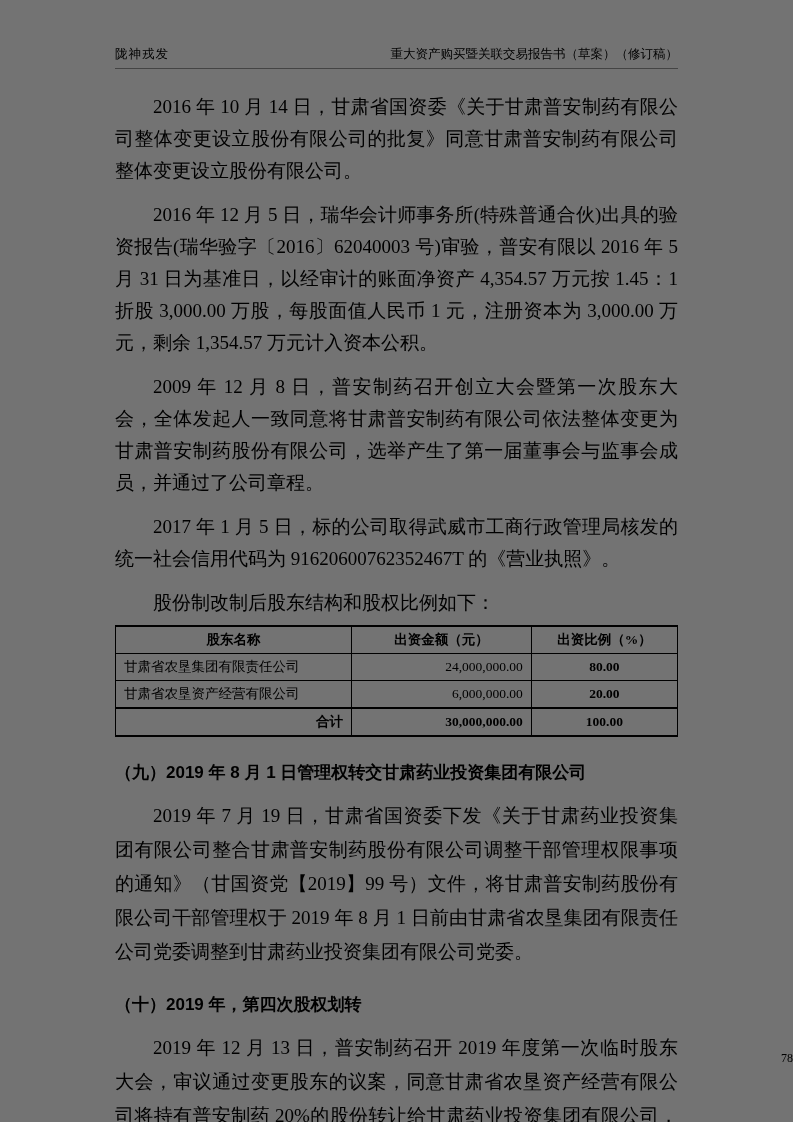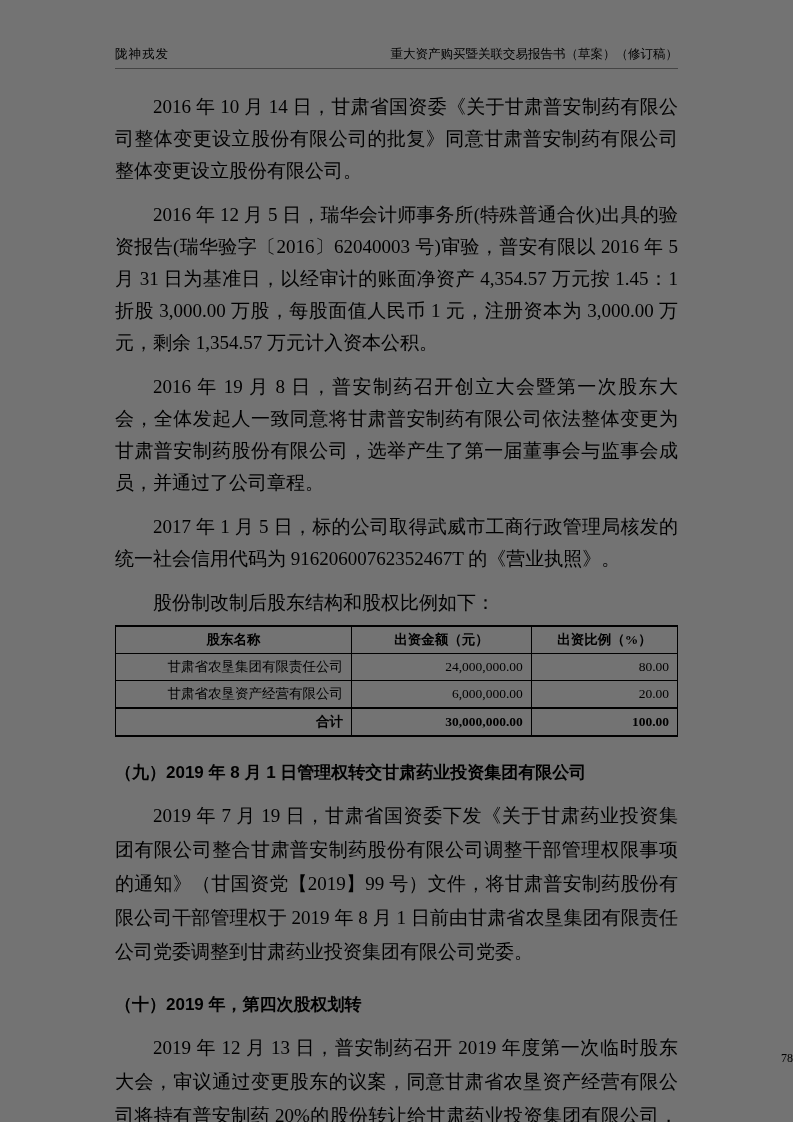--- a/index.html
+++ b/index.html
@@ -45,23 +45,23 @@
   }
   table.shareholder th, table.shareholder td {
     border: 1px solid #000;
     padding: 4px 8px;
     line-height: 18px;
   }
   table.shareholder thead th {
     font-weight: bold;
     text-align: center;
   }
-  td.cell-name { text-align: right; width: 42%; }
+  td.cell-name { text-align: left; width: 42%; }
   td.cell-amount { text-align: right; width: 32%; }
-  td.cell-ratio { text-align: right; width: 26%; }
+  td.cell-ratio { text-align: center; width: 26%; font-weight: bold; }
   tr.total-row { font-weight: bold; }
   tr.total-row td { border-top: 2px solid #000; }
   tr.total-row td.cell-name { text-align: right; }
   h2.section-heading {
     font-family: "Liberation Sans", "DejaVu Sans", sans-serif;
     font-size: 17px;
     font-weight: bold;
     margin: 24px 0 14px 0;
     line-height: 24px;
   }
@@ -81,21 +81,21 @@
     <span class="hdr-left">陇神戎发</span>
     <span class="hdr-right">重大资产购买暨关联交易报告书（草案）（修订稿）</span>
   </header>
 
   <main>
 
     <p class="body-par">2016 年 10 月 14 日，甘肃省国资委《关于甘肃普安制药有限公司整体变更设立股份有限公司的批复》同意甘肃普安制药有限公司整体变更设立股份有限公司。</p>
 
     <p class="body-par">2016 年 12 月 5 日，瑞华会计师事务所(特殊普通合伙)出具的验资报告(瑞华验字〔2016〕62040003 号)审验，普安有限以 2016 年 5 月 31 日为基准日，以经审计的账面净资产 4,354.57 万元按 1.45：1 折股 3,000.00 万股，每股面值人民币 1 元，注册资本为 3,000.00 万元，剩余 1,354.57 万元计入资本公积。</p>
 
-    <p class="body-par">2016 年 19 月 8 日，普安制药召开创立大会暨第一次股东大会，全体发起人一致同意将甘肃普安制药有限公司依法整体变更为甘肃普安制药股份有限公司，选举产生了第一届董事会与监事会成员，并通过了公司章程。</p>
+    <p class="body-par">2009 年 12 月 8 日，普安制药召开创立大会暨第一次股东大会，全体发起人一致同意将甘肃普安制药有限公司依法整体变更为甘肃普安制药股份有限公司，选举产生了第一届董事会与监事会成员，并通过了公司章程。</p>
 
     <p class="body-par">2017 年 1 月 5 日，标的公司取得武威市工商行政管理局核发的统一社会信用代码为 91620600762352467T 的《营业执照》。</p>
 
     <p class="body-par table-intro">股份制改制后股东结构和股权比例如下：</p>
 
     <table class="shareholder">
       <thead>
         <tr>
           <th>股东名称</th>
           <th>出资金额（元）</th>

